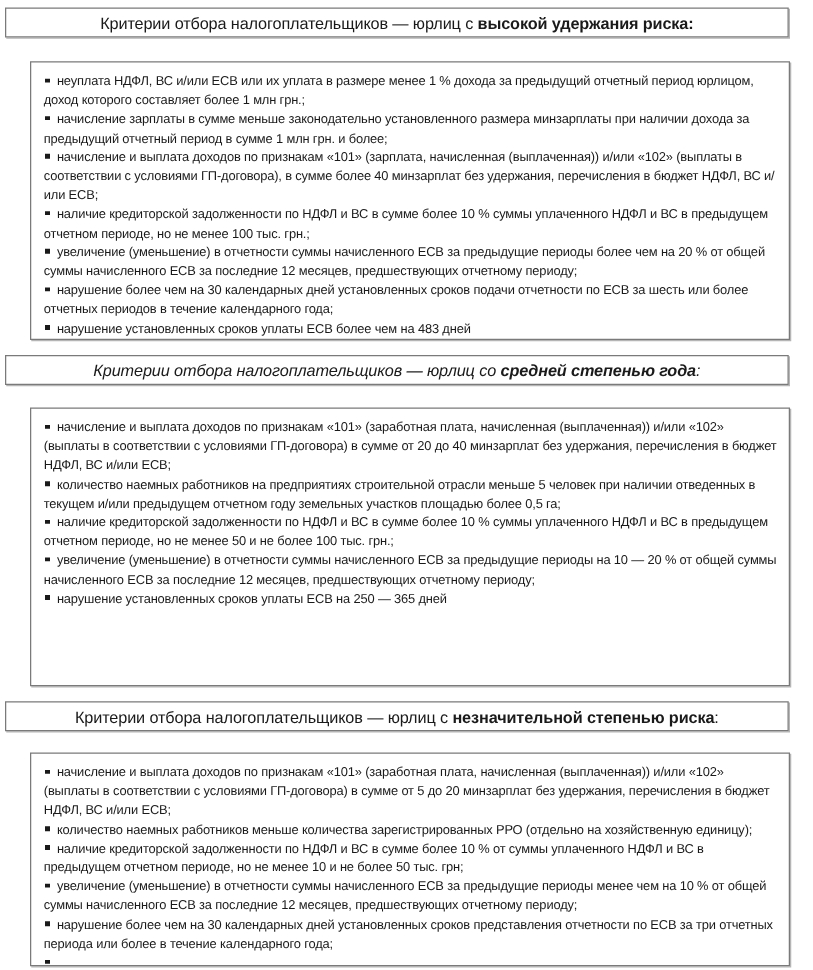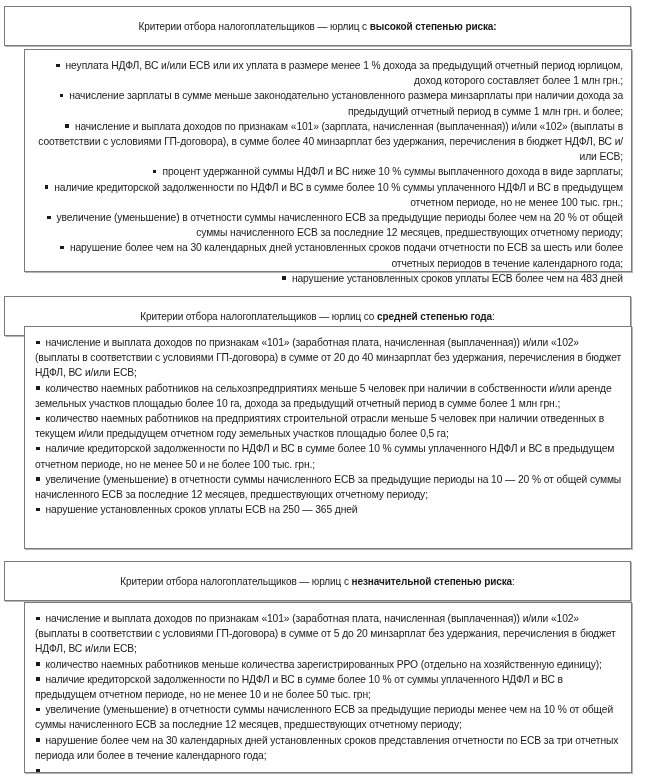--- a/index.html
+++ b/index.html
@@ -12,28 +12,28 @@
       height: 776px;
       position: relative;
       overflow: hidden;
       font-family: "Liberation Sans", "DejaVu Sans", sans-serif;
       color: #1a1a1a;
     }
     .header-box {
       position: absolute;
       left: 4px;
       width: 627px;
-      height: 40px;
+      height: 24px;
       border: 1px solid #7a7a7a;
       box-shadow: 1px 1px 0 #b5b5b5;
       background: #ffffff;
       display: flex;
       align-items: center;
       justify-content: center;
-      font-size: 10px;
+      font-size: 13px;
       letter-spacing: -0.1px;
       box-sizing: border-box;
     }
     .header-box .bold { font-weight: bold; }
     .content-box {
       position: absolute;
       left: 24px;
       width: 608px;
       border: 1px solid #7a7a7a;
       box-shadow: 1px 1px 0 #b5b5b5;
@@ -49,49 +49,47 @@
     }
     .bullet {
       display: inline-block;
       width: 3.5px;
       height: 3.5px;
       background: #1a1a1a;
       margin: 0 6px 2px 1px;
       vertical-align: middle;
     }
     #h1 { top: 6px; }
-    #c1 { top: 49px; height: 223px; text-align: right; }
-    #h2 { top: 296px; }
+    #c1 { top: 49px; height: 223px; }
+    #h2 { top: 284px; font-style: italic; }
     #c2 { top: 326px; height: 223px; }
     #h3 { top: 561px; }
     #c3 { top: 602px; height: 171px; }
   </style>
 </head>
 <body>
 
 <div class="header-box" id="h1">
-  <span>Критерии отбора налогоплательщиков — юрлиц с </span>&nbsp;<span class="bold">высокой степенью риска:</span><span></span>
+  <span>Критерии отбора налогоплательщиков — юрлиц с </span>&nbsp;<span class="bold">высокой удержания риска:</span><span></span>
 </div>
 <div class="content-box" id="c1">
   <p class="item"><span class="bullet"></span><span>неуплата НДФЛ, ВС и/или ЕСВ или их уплата в размере менее 1 % дохода за предыдущий отчетный период юрлицом, доход которого составляет более 1 млн грн.;</span></p>
   <p class="item"><span class="bullet"></span><span>начисление зарплаты в сумме меньше законодательно установленного размера минзарплаты при наличии дохода за предыдущий отчетный период в сумме 1 млн грн. и более;</span></p>
   <p class="item"><span class="bullet"></span><span>начисление и выплата доходов по признакам «101» (зарплата, начисленная (выплаченная)) и/или «102» (выплаты в соответствии с условиями ГП-договора), в сумме более 40 минзарплат без удержания, перечисления в бюджет НДФЛ, ВС и/или ЕСВ;</span></p>
-  <p class="item"><span class="bullet"></span><span>процент удержанной суммы НДФЛ и ВС ниже 10 % суммы выплаченного дохода в виде зарплаты;</span></p>
   <p class="item"><span class="bullet"></span><span>наличие кредиторской задолженности по НДФЛ и ВС в сумме более 10 % суммы уплаченного НДФЛ и ВС в предыдущем отчетном периоде, но не менее 100 тыс. грн.;</span></p>
   <p class="item"><span class="bullet"></span><span>увеличение (уменьшение) в отчетности суммы начисленного ЕСВ за предыдущие периоды более чем на 20 % от общей суммы начисленного ЕСВ за последние 12 месяцев, предшествующих отчетному периоду;</span></p>
   <p class="item"><span class="bullet"></span><span>нарушение более чем на 30 календарных дней установленных сроков подачи отчетности по ЕСВ за шесть или более отчетных периодов в течение календарного года;</span></p>
   <p class="item"><span class="bullet"></span><span>нарушение установленных сроков уплаты ЕСВ более чем на 483 дней</span></p>
 </div>
 
 <div class="header-box" id="h2">
   <span>Критерии отбора налогоплательщиков — юрлиц со </span>&nbsp;<span class="bold">средней степенью года</span><span>:</span>
 </div>
 <div class="content-box" id="c2">
   <p class="item"><span class="bullet"></span><span>начисление и выплата доходов по признакам «101» (заработная плата, начисленная (выплаченная)) и/или «102» (выплаты в соответствии с условиями ГП-договора) в сумме от 20 до 40 минзарплат без удержания, перечисления в бюджет НДФЛ, ВС и/или ЕСВ;</span></p>
-  <p class="item"><span class="bullet"></span><span>количество наемных работников на сельхозпредприятиях меньше 5 человек при наличии в собственности и/или аренде земельных участков площадью более 10 га, дохода за предыдущий отчетный период в сумме более 1 млн грн.;</span></p>
   <p class="item"><span class="bullet"></span><span>количество наемных работников на предприятиях строительной отрасли меньше 5 человек при наличии отведенных в текущем и/или предыдущем отчетном году земельных участков площадью более 0,5 га;</span></p>
   <p class="item"><span class="bullet"></span><span>наличие кредиторской задолженности по НДФЛ и ВС в сумме более 10 % суммы уплаченного НДФЛ и ВС в предыдущем отчетном периоде, но не менее 50 и не более 100 тыс. грн.;</span></p>
   <p class="item"><span class="bullet"></span><span>увеличение (уменьшение) в отчетности суммы начисленного ЕСВ за предыдущие периоды на 10 — 20 % от общей суммы начисленного ЕСВ за последние 12 месяцев, предшествующих отчетному периоду;</span></p>
   <p class="item"><span class="bullet"></span><span>нарушение установленных сроков уплаты ЕСВ на 250 — 365 дней</span></p>
 </div>
 
 <div class="header-box" id="h3">
   <span>Критерии отбора налогоплательщиков — юрлиц с </span>&nbsp;<span class="bold">незначительной степенью риска</span><span>:</span>
 </div>
 <div class="content-box" id="c3">

